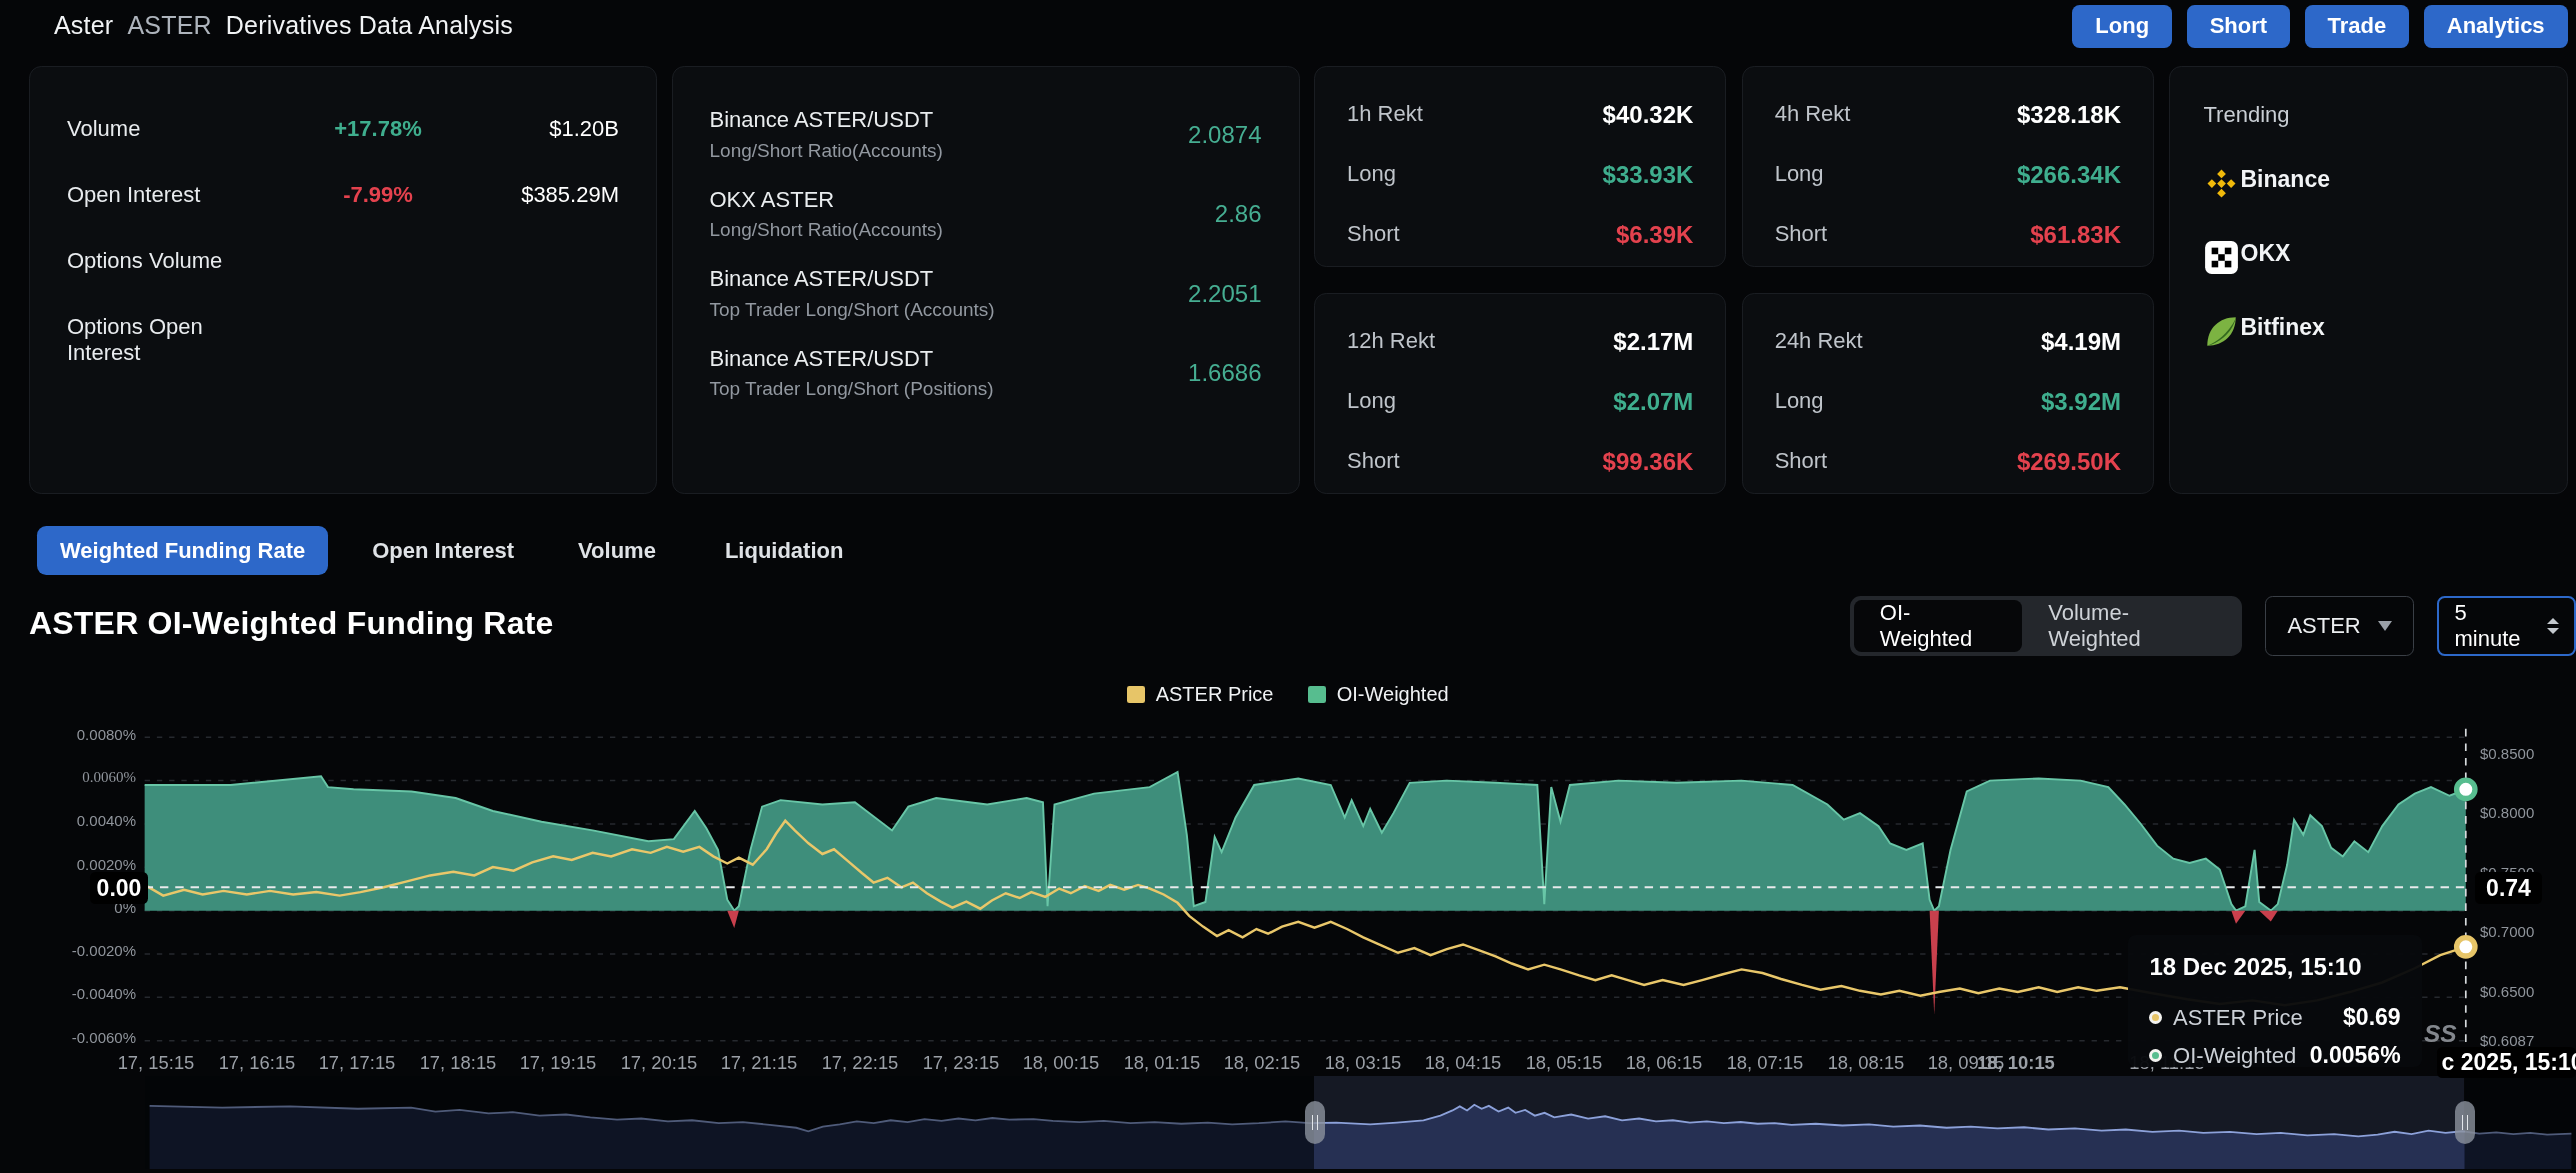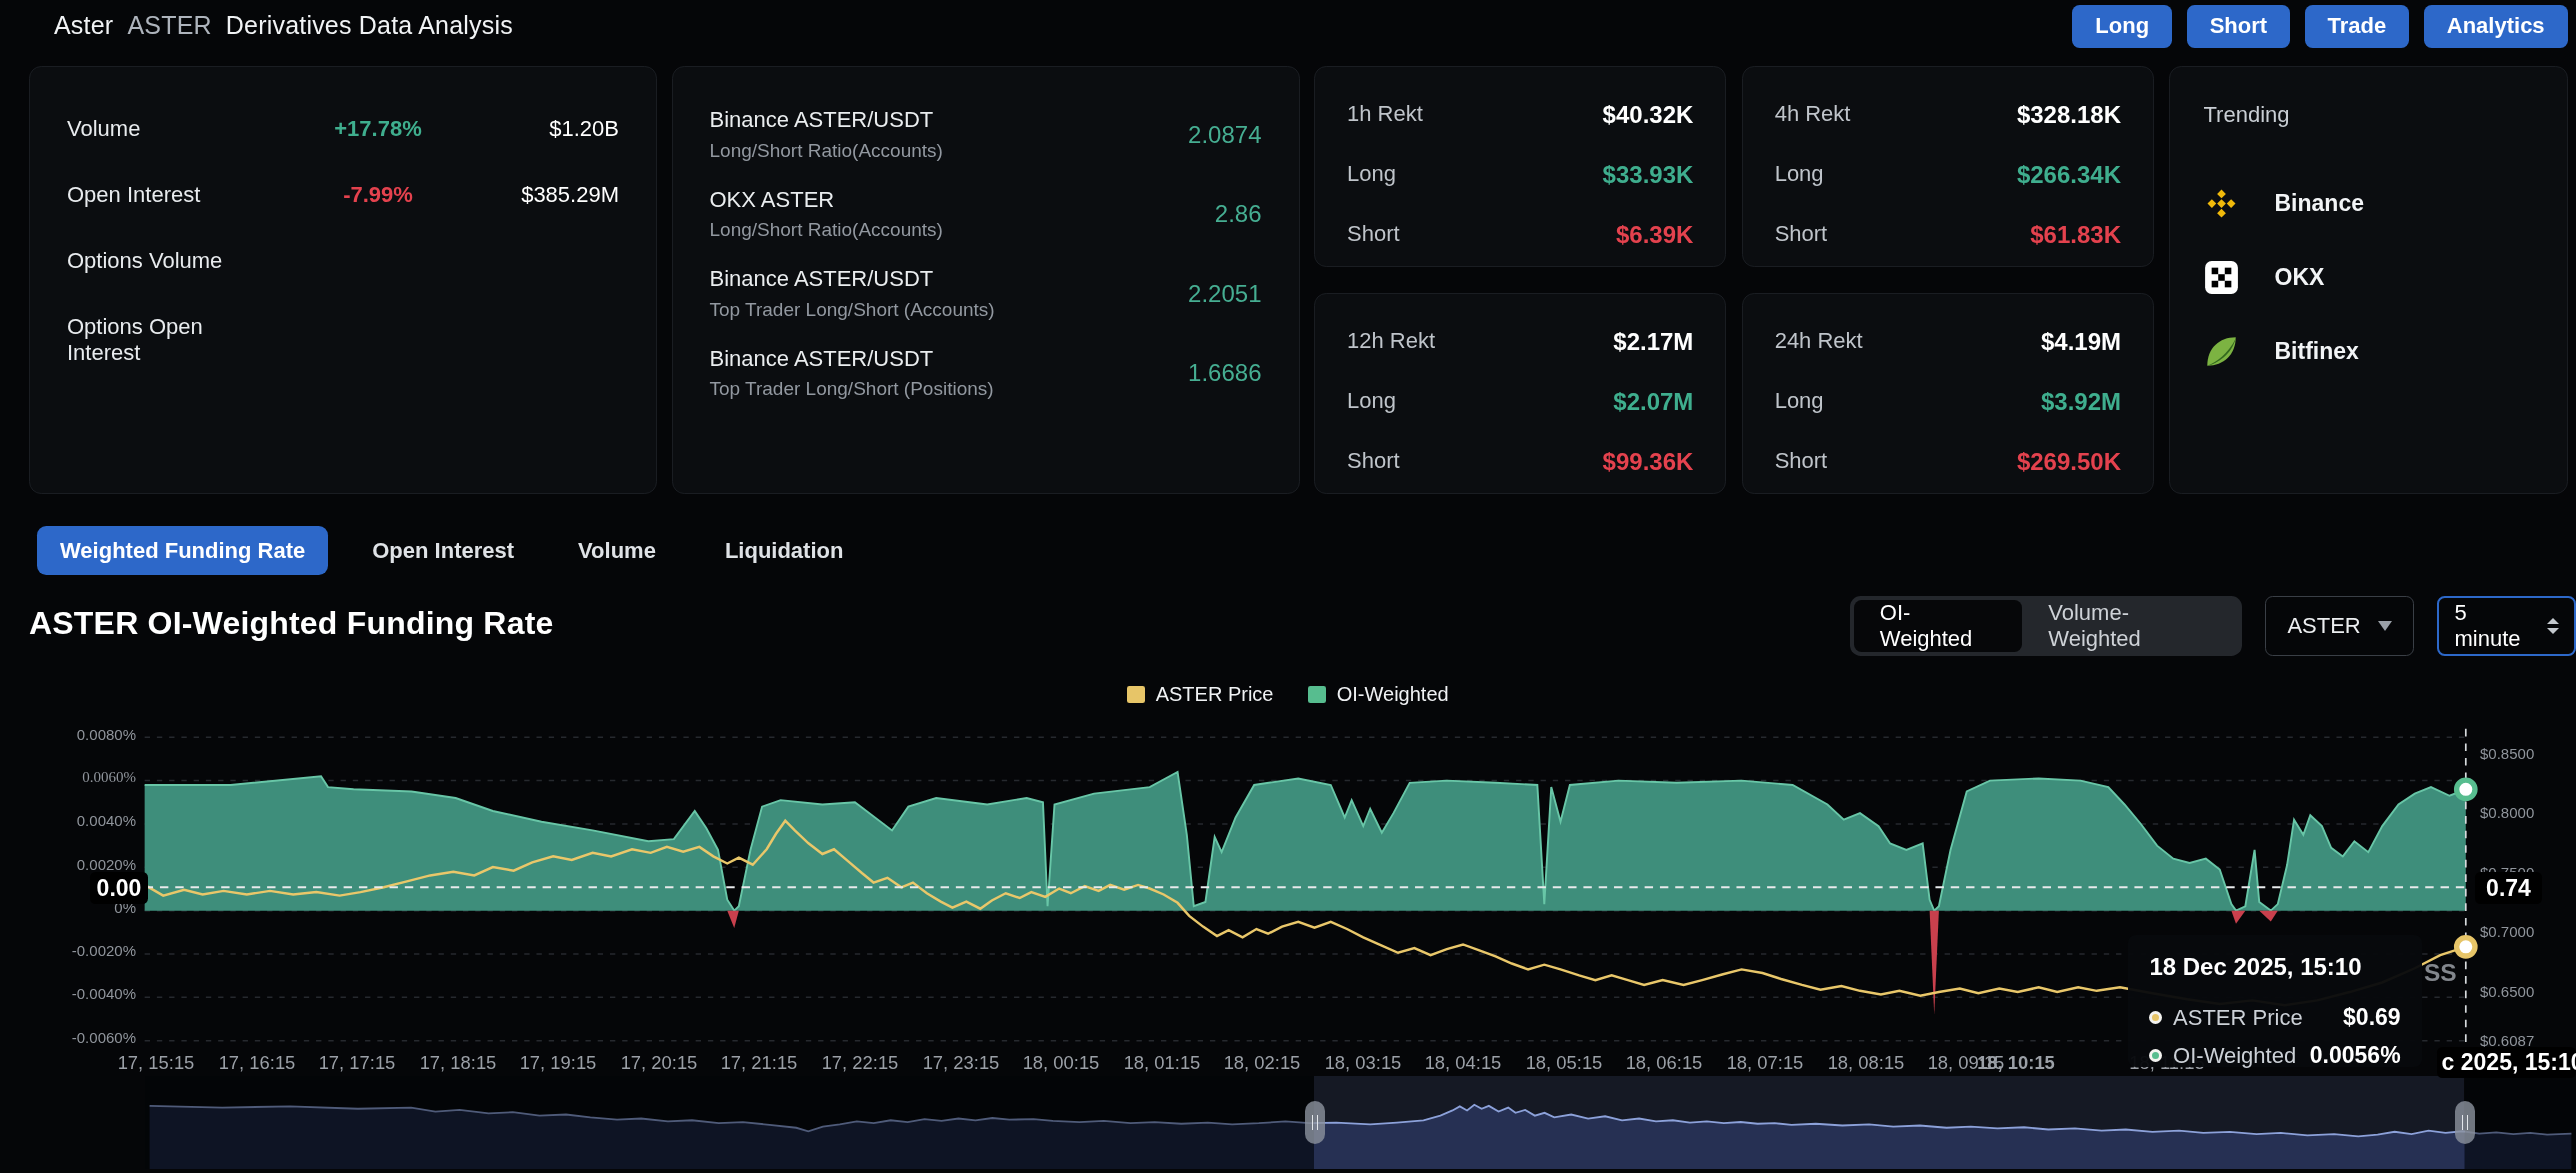--- a/index.html
+++ b/index.html
@@ -35,21 +35,21 @@
   .rekt-grid{width:840px;display:grid;grid-template-columns:1fr 1fr;grid-template-rows:1fr 1fr;gap:26px 15.3px;}
   .rekt-card{background:#0b0d10;border:1.5px solid #1a1d22;border-radius:12.2px;padding:34px 32px 0 32px;
              display:flex;flex-direction:column;gap:32px;}
   .rekt-row{display:flex;align-items:flex-start;}
   .rekt-row .lbl{flex:1;font-size:22px;color:#bfc4ca;}
   .rekt-row .tot{font-size:24px;font-weight:700;color:#fff;}
   .rekt-row .lv{font-size:24px;font-weight:600;}
 
   .trend-card{flex:1;padding:35px 34px 0 34px;display:flex;flex-direction:column;}
   .trend-title{font-size:22px;color:#c9ced4;margin-bottom:38px;}
-  .trend-item{display:flex;align-items:center;gap:36px;height:74px;cursor:pointer;}
+  .trend-item{display:flex;gap:2px;height:74px;cursor:pointer;}
   .trend-item .name{font-size:23px;font-weight:700;color:#f2f4f6;}
   .xicon{width:35px;height:35px;display:flex;align-items:center;justify-content:center;}
   .bybit-box{width:35px;height:35px;background:#fff;border-radius:6.9px;display:flex;align-items:center;justify-content:center;}
   .bybit-box span{font-size:10px;font-weight:800;color:#12100b;letter-spacing:0.4px;}
   .bybit-box b{color:#f7a600;font-style:normal;}
 
   
   .tabs{position:absolute;left:37px;top:526px;height:49px;display:flex;align-items:center;gap:0;}
   .tab-pill{height:49px;padding:0 23px;background:#2d68c9;border-radius:9.2px;color:#fff;
             font-size:22px;font-weight:700;display:flex;align-items:center;cursor:pointer;}
@@ -83,21 +83,21 @@
   .chart-area svg{position:absolute;left:0;top:0;}
   .ytick{position:absolute;font-size:15px;color:#90959c;}
   .ytick.l{left:0;width:136px;text-align:right;}
   .ytick.r{left:2480px;width:99px;text-align:left;}
   .xtick{position:absolute;top:1052px;width:130px;text-align:center;font-size:18.4px;color:#9ba0a7;}
   .badge{position:absolute;background:#000;border-radius:5.4px;color:#fff;font-weight:700;font-size:23px;
          display:flex;align-items:center;justify-content:center;z-index:4;}
   .badge-zero{left:90px;top:872px;width:58px;height:32px;}
   .badge-price{left:2475px;top:872px;width:67px;height:32px;}
   .badge-time{left:2437px;top:1047px;width:139px;height:31px;justify-content:flex-start;padding-left:4.6px;overflow:hidden;white-space:nowrap;}
-  .watermark{position:absolute;left:2424px;top:959px;font-size:24.5px;font-weight:800;color:#83878d;z-index:3;}
+  .watermark{position:absolute;left:2424px;top:1020px;font-size:24.5px;font-weight:800;color:#83878d;z-index:3;font-style:italic;}
 
   
   .tooltip{position:absolute;left:2128px;top:935px;width:294px;height:132px;background:rgba(7,9,12,.96);
            border-radius:7.7px;padding:18.4px 21.4px 0 21.4px;z-index:5;}
   .tt-title{font-size:24px;font-weight:700;color:#fff;margin-bottom:23px;}
   .tt-row{display:flex;align-items:center;margin-bottom:10.7px;}
   .tt-dot{width:13px;height:13px;border-radius:50%;border:3.1px solid #f3f3f0;}
   .tt-lb{flex:1;font-size:22px;color:#ccd1d7;margin-left:10.7px;}
   .tt-val{font-size:23px;font-weight:700;color:#fff;}
 

